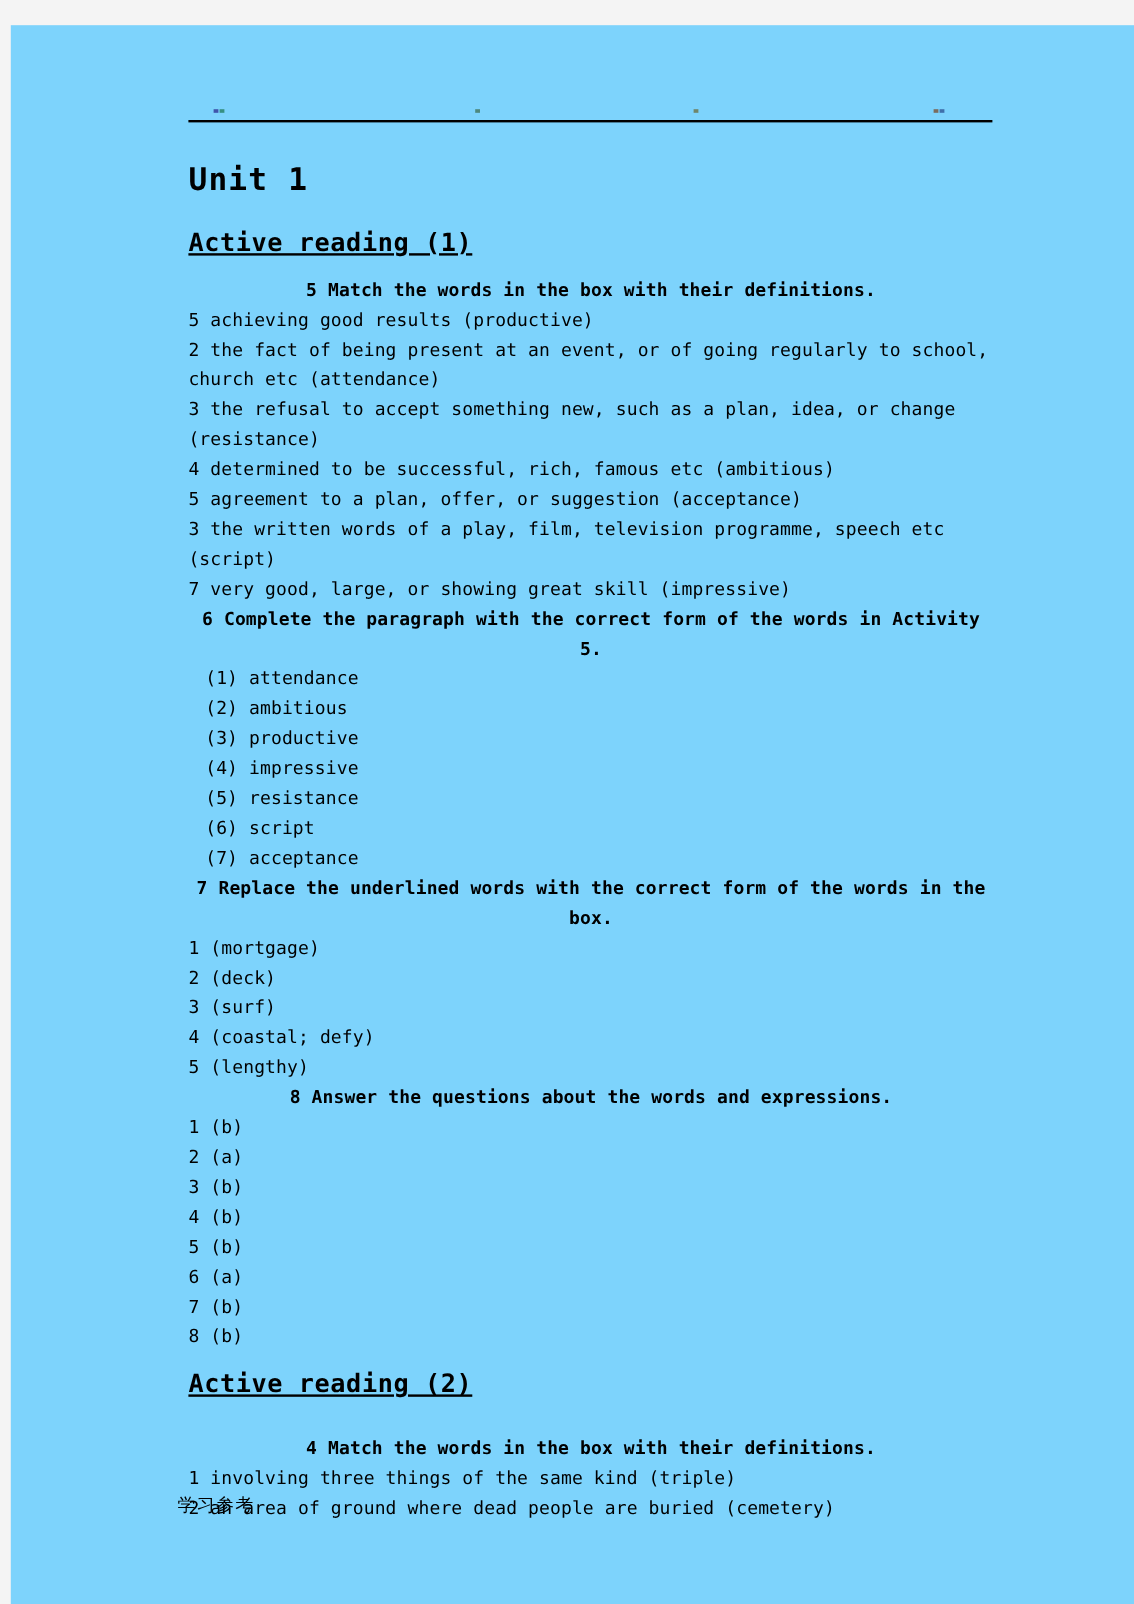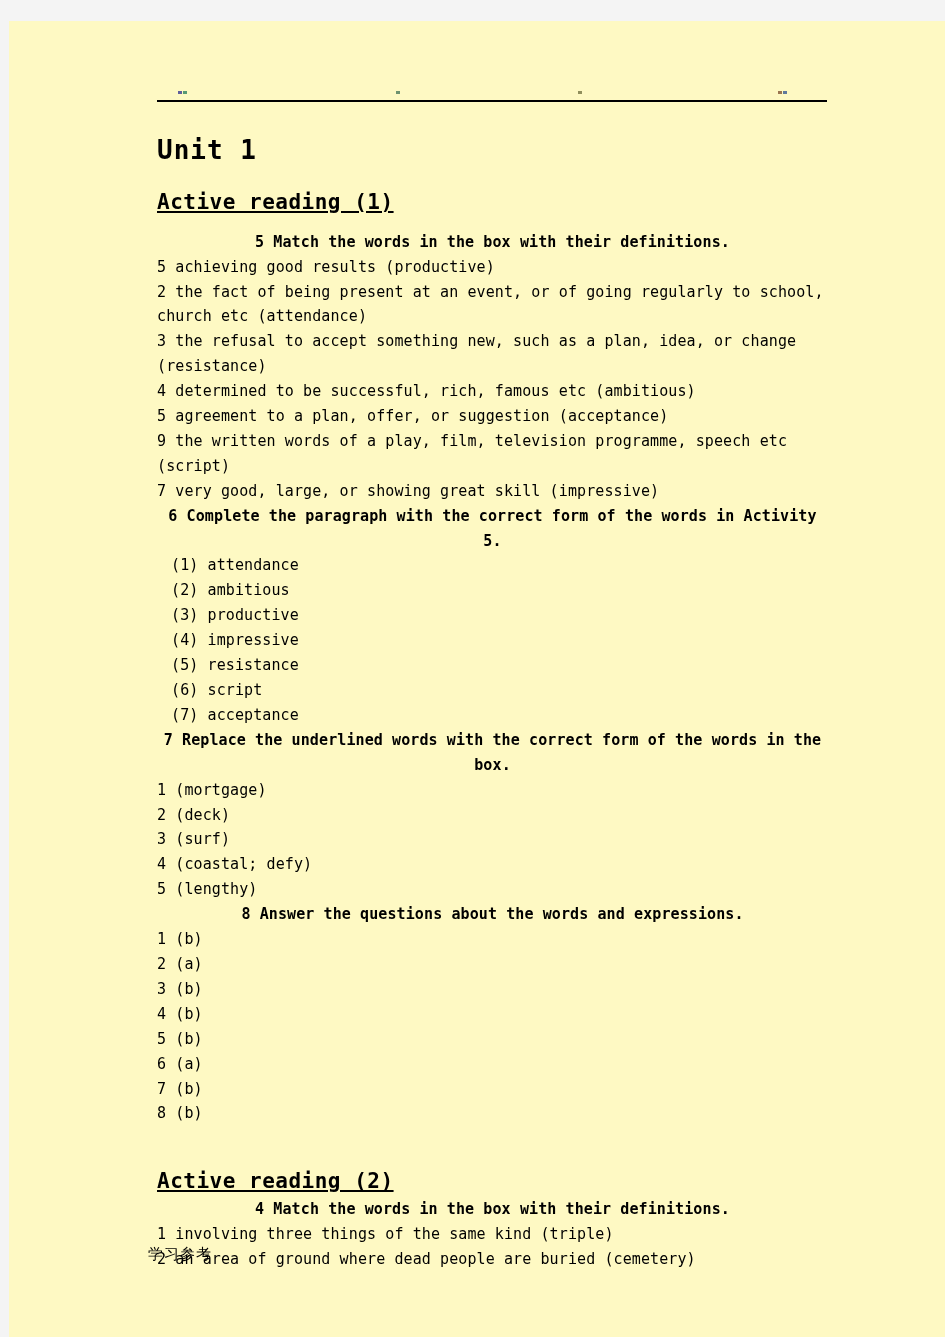--- a/index.html
+++ b/index.html
@@ -15,21 +15,21 @@
     font-family: "DejaVu Sans Mono", "Liberation Mono", monospace;
   }
 
   
   .page {
     position: absolute;
     left: 9px;
     top: 21px;
     width: 936px;
     height: 1316px;
-    background: #fef9c3;
+    background: #7dd3fc;
     overflow: hidden;
   }
 
   .content {
     position: absolute;
     left: 139px;
     top: 57px;
     width: 680px;
   }
 
@@ -78,21 +78,21 @@
   .section-title {
     font-size: 21px;
     font-weight: bold;
     letter-spacing: 0.5px;
     color: #000;
     margin: 26px 0 0 9px;
     line-height: 1.1;
     text-decoration: underline;
   }
   .section-title.second {
-    margin-top: 44px;
+    margin-top: 16px;
   }
 
   
   .lines {
     margin: 16px 0 0 9px;
   }
   .line {
     font-size: 15px;
     line-height: 24.9px;
     color: #000;
@@ -100,21 +100,21 @@
     letter-spacing: 0.1px;
   }
   .line.bold {
     font-weight: bold;
     text-align: center;
   }
   .line.indent {
     padding-left: 14px;
   }
   .lines.tight {
-    margin-top: 4px;
+    margin-top: 30px;
   }
 
   
   .footer-note {
     position: absolute;
     left: 139px;
     top: 1224px;
     font-size: 15px;
     color: #000;
     font-family: Liberation Sans, sans-serif;
@@ -146,21 +146,21 @@
     <div class="section-title">Active reading (1)</div>
     <div class="lines" id="sec0">
         <div class="line bold">5 Match the words in the box with their definitions.</div>
         <div class="line">5 achieving good results (productive)</div>
         <div class="line">2 the fact of being present at an event, or of going regularly to school,</div>
         <div class="line">church etc (attendance)</div>
         <div class="line">3 the refusal to accept something new, such as a plan, idea, or change</div>
         <div class="line">(resistance)</div>
         <div class="line">4 determined to be successful, rich, famous etc (ambitious)</div>
         <div class="line">5 agreement to a plan, offer, or suggestion (acceptance)</div>
-        <div class="line">9 the written words of a play, film, television programme, speech etc</div>
+        <div class="line">3 the written words of a play, film, television programme, speech etc</div>
         <div class="line">(script)</div>
         <div class="line">7 very good, large, or showing great skill (impressive)</div>
         <div class="line bold">6 Complete the paragraph with the correct form of the words in Activity 5.</div>
         <div class="line indent">(1) attendance</div>
         <div class="line indent">(2) ambitious</div>
         <div class="line indent">(3) productive</div>
         <div class="line indent">(4) impressive</div>
         <div class="line indent">(5) resistance</div>
         <div class="line indent">(6) script</div>
         <div class="line indent">(7) acceptance</div>

